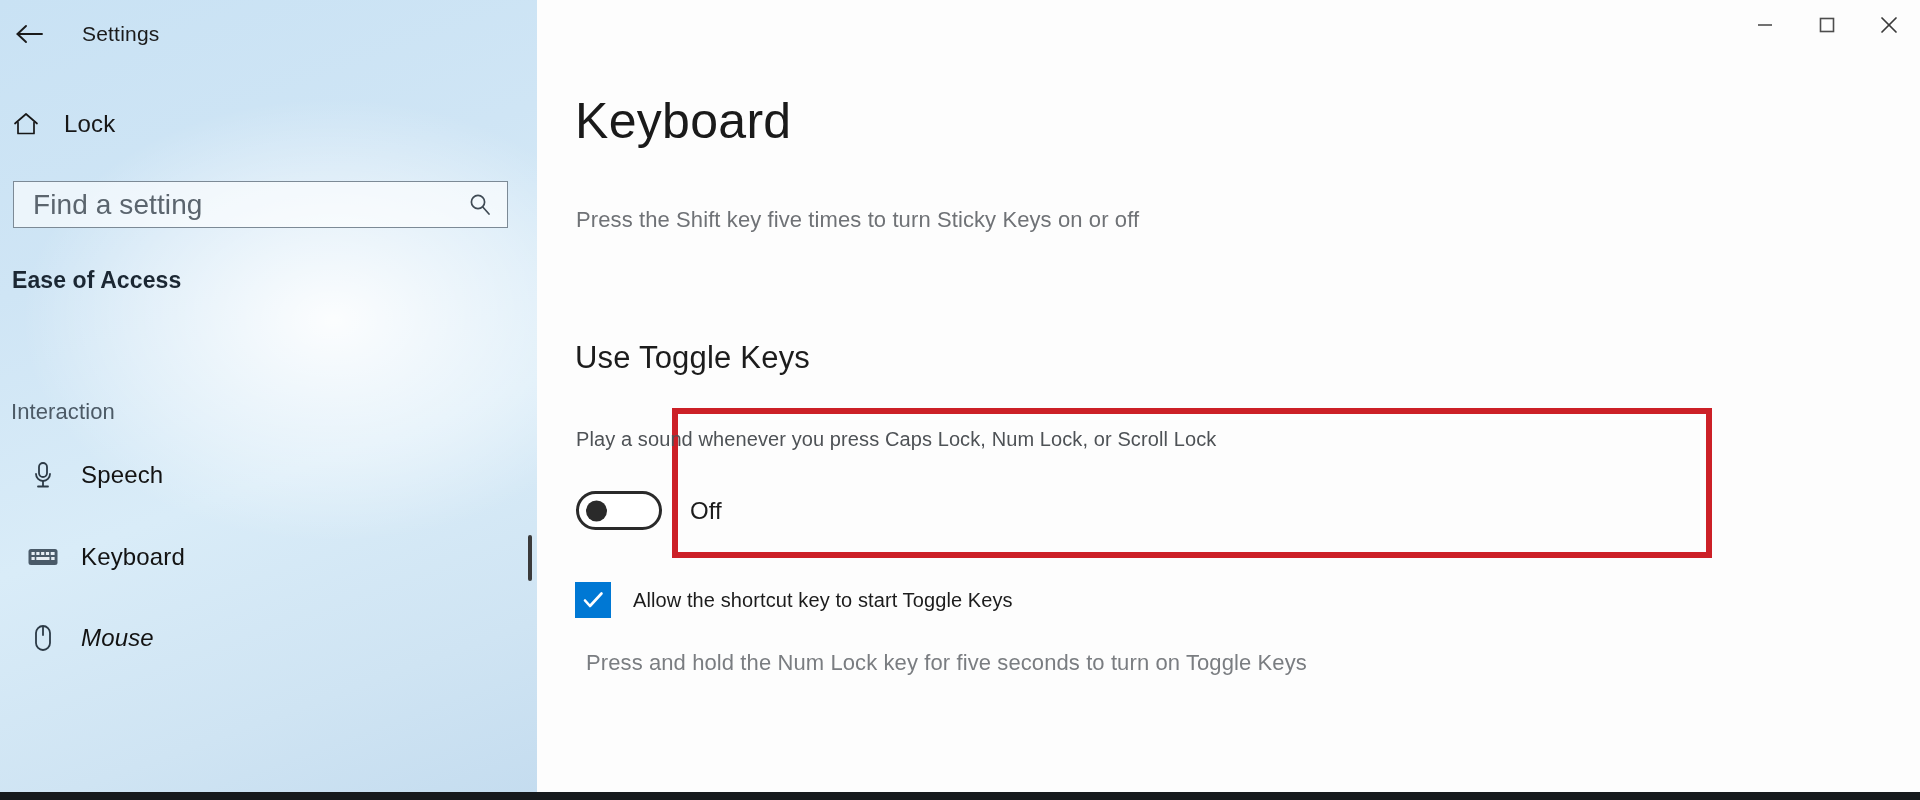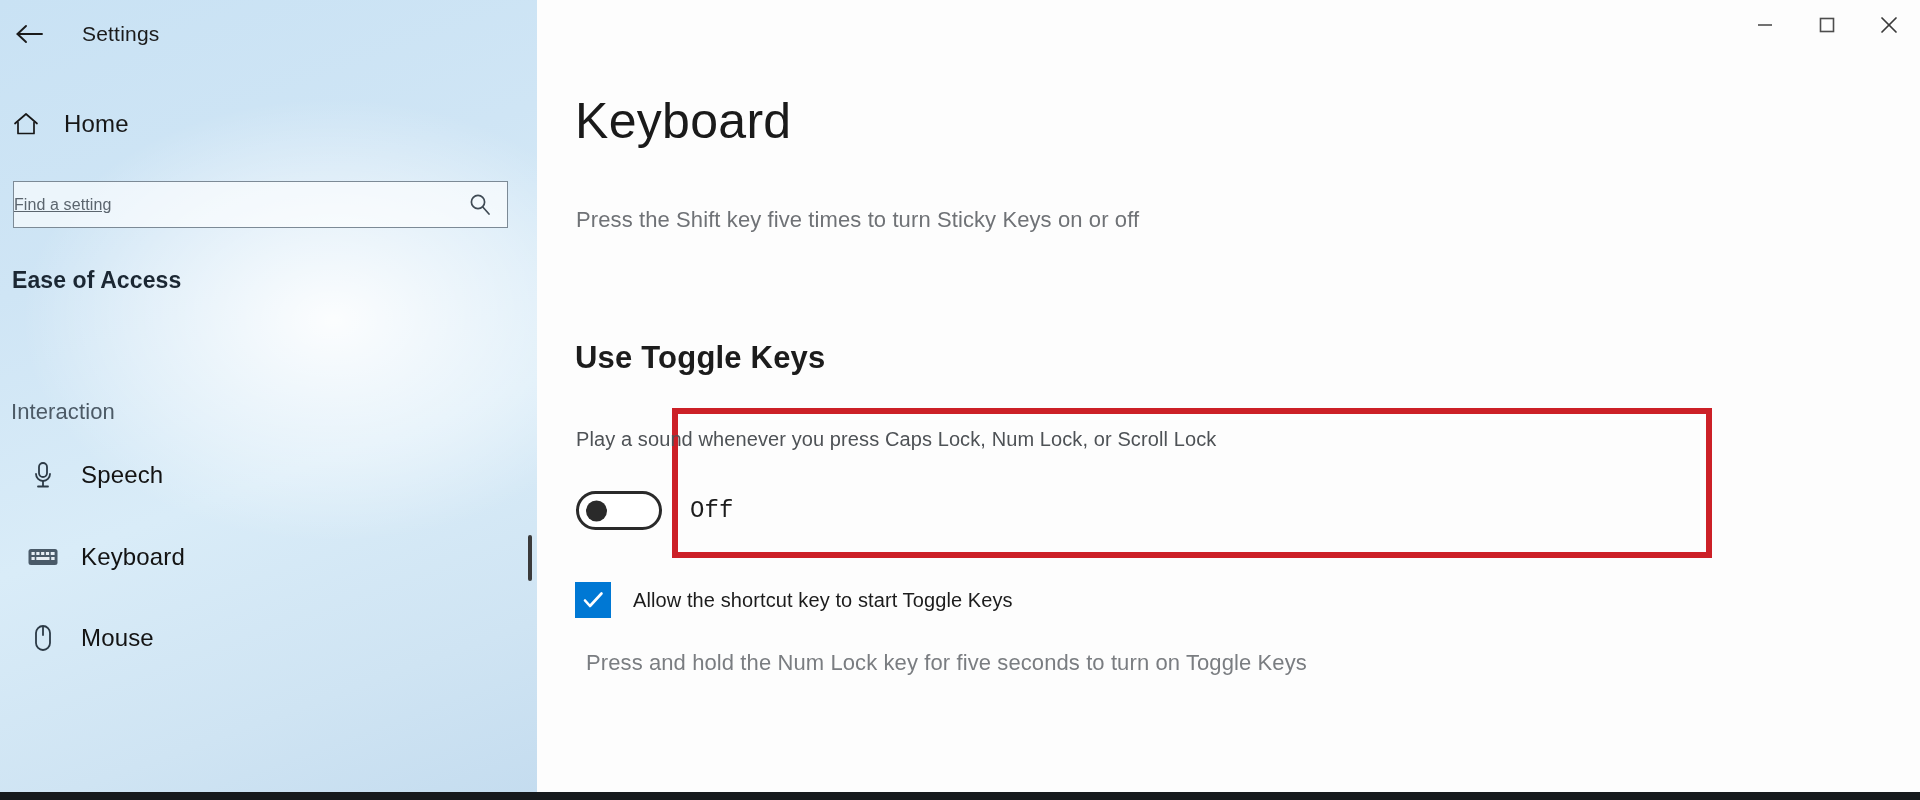--- a/index.html
+++ b/index.html
@@ -54,22 +54,22 @@
     letter-spacing: 0.2px;
   }
   .search-wrap {
     position: absolute; top: 181px; left: 13px;
     width: 495px; height: 47px;
     background: rgba(255,255,255,0.62);
     border: 1px solid #7c8a96;
     display: flex; align-items: center;
   }
   .search-text {
-    flex: 1; font-size: 16px; color: #5b656e;
-    letter-spacing: 0.1px; text-decoration: underline;
+    flex: 1; font-size: 28px; color: #5b656e;
+    padding-left: 19px; letter-spacing: 0.1px;
   }
   .search-icon-box {
     width: 54px; display: flex; align-items: center; justify-content: center;
   }
   .group-header {
     position: absolute; top: 267px; left: 12px;
     font-size: 23px; font-weight: bold; color: #1b2733;
     letter-spacing: 0.1px;
   }
   .section-label {
@@ -84,21 +84,21 @@
   }
   .nav-item .nav-icon {
     width: 56px; display: flex; align-items: center; justify-content: center;
   }
   .nav-item .nav-label {
     font-size: 24px; color: #131313; margin-left: 10px;
     letter-spacing: 0.15px;
   }
   #nav-speech   { top: 447px; }
   #nav-keyboard { top: 529px; }
-  #nav-mouse    { top: 610px; }
+  #nav-mouse    { top: 610px; font-style: italic; }
   .sidebar-scrollbar {
     position: absolute; right: 5px; top: 535px;
     width: 4px; height: 46px;
     background: #3a3a3a; border-radius: 2px;
   }
 
   
   #content {
     position: relative;
     flex: 1 1 auto; height: 800px;
@@ -109,21 +109,21 @@
     position: absolute; top: 92px; left: 38px;
     font-size: 50px; font-weight: 400; color: #1a1a1a;
     letter-spacing: 0.3px;
   }
   .page-subtitle {
     position: absolute; top: 207px; left: 39px;
     font-size: 22px; color: #6f7276; letter-spacing: 0.1px; text-align: right;
   }
   .section-title {
     position: absolute; top: 340px; left: 38px;
-    font-size: 31px; font-weight: 700; color: #1c1c1c;
+    font-size: 31px; font-weight: 400; color: #1c1c1c;
     letter-spacing: 0.2px;
   }
 
   
   .annotation-box {
     position: absolute;
     left: 135px; top: 408px;
     width: 1040px; height: 150px;
     border: 6px solid #cc2027;
     background: transparent;
@@ -146,21 +146,21 @@
   .switch .knob {
     position: absolute;
     left: 7px; top: 50%;
     transform: translateY(-50%);
     width: 21px; height: 21px;
     border-radius: 50%;
     background: #2a2a2a;
   }
   .switch-state {
     font-size: 24px; color: #1c1c1c;
-    margin-left: 28px; letter-spacing: 0.1px; font-family: Liberation Mono, monospace;
+    margin-left: 28px; letter-spacing: 0.1px;
   }
   .checkbox-row {
     position: absolute; top: 582px; left: 38px;
     display: flex; align-items: center;
   }
   .checkbox {
     position: relative;
     width: 36px; height: 36px;
     background: #0078d4;
     display: flex; align-items: center; justify-content: center;
@@ -213,21 +213,21 @@
       <div class="win-title">Settings</div>
     </div>
 
     <div class="home-row">
       <span class="home-icon">
         <svg width="28" height="26" viewBox="0 0 28 26">
           <path d="M3 12.5 L14 3 L25 12.5" fill="none" stroke="#171717" stroke-width="1.7" stroke-linecap="round" stroke-linejoin="round"></path>
           <path d="M6 11.5 L6 22.5 L22 22.5 L22 11.5" fill="none" stroke="#171717" stroke-width="1.7" stroke-linecap="round" stroke-linejoin="round"></path>
         </svg>
       </span>
-      <span class="home-label">Home</span>
+      <span class="home-label">Lock</span>
     </div>
 
     <div class="search-wrap">
       <span class="search-text">Find a setting</span>
       <span class="search-icon-box">
         <svg width="26" height="26" viewBox="0 0 26 26">
           <circle cx="11" cy="10" r="6.6" fill="none" stroke="#3f4a54" stroke-width="1.7"></circle>
           <line x1="15.8" y1="15" x2="22" y2="22" stroke="#3f4a54" stroke-width="1.7" stroke-linecap="round"></line>
         </svg>
       </span>

